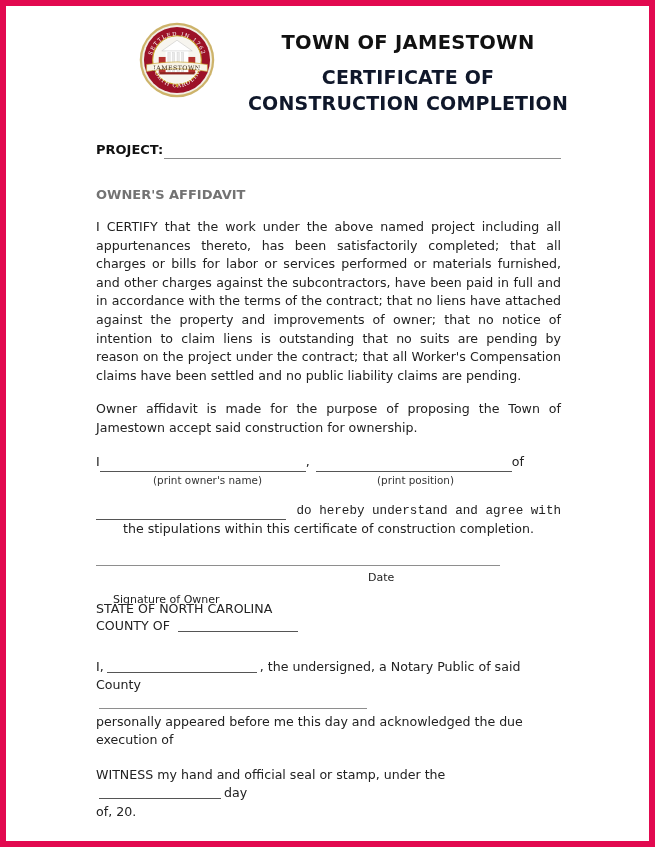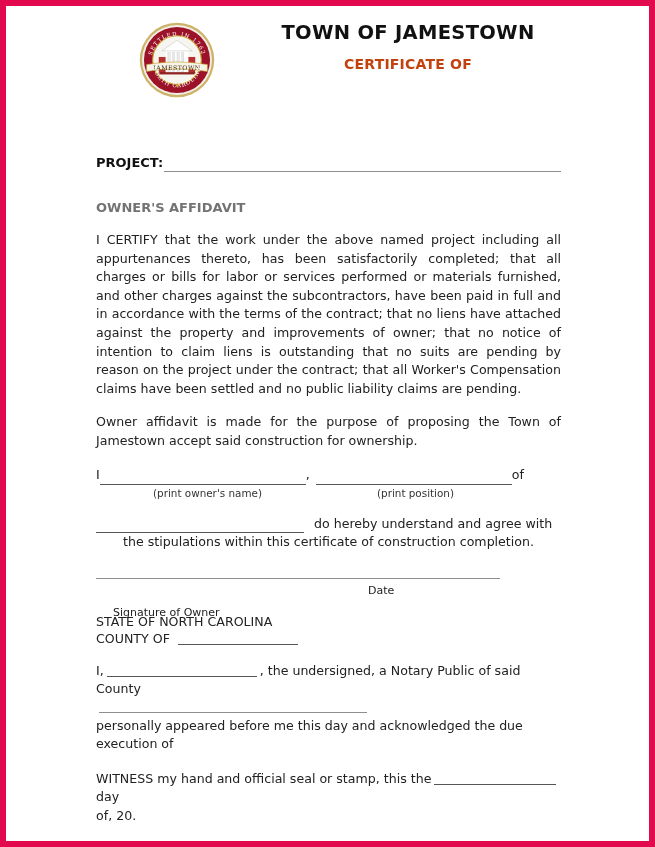--- a/index.html
+++ b/index.html
@@ -43,50 +43,50 @@
     top: 8px;
     width: 76px;
     height: 76px;
   }
   .seal-svg { display: block; width: 76px; height: 76px; }
 
   .titles {
     position: absolute;
     left: 145px;
     right: -14px;
-    top: 8px;
+    top: 18px;
     text-align: center;
   }
   .title-main {
     font-size: 19.5px;
     font-weight: bold;
     letter-spacing: 0.3px;
     line-height: 1.1;
     margin: 0 0 12px 0;
     color: #111111;
   }
   .title-sub {
-    font-size: 14px;
+    font-size: 19px;
     font-weight: bold;
     letter-spacing: 0.2px;
     line-height: 1.32;
     margin: 0;
-    color: #c2410c;
+    color: #0f172a;
   }
 
   
   .doc-body {
     font-size: 12.6px;
     line-height: 1.47;
     color: #222222;
   }
   .project-row {
     display: flex;
     align-items: flex-end;
-    margin-top: 35px;
+    margin-top: 22px;
     margin-bottom: 4px;
   }
   .project-label {
     font-size: 13px;
     font-weight: bold;
     white-space: nowrap;
     color: #111111;
   }
   .rule {
     flex: 1 1 auto;
@@ -137,21 +137,21 @@
   .hint {
     position: absolute;
     top: 0;
     font-size: 10.4px;
     white-space: nowrap;
   }
   .hint-owner { left: 57px; }
   .hint-position { left: 281px; }
   .hint-company { left: 36px; }
 
-  .company-row { margin-top: 16px; }
+  .company-row { margin-top: 16px; font-family: Liberation Mono, monospace; }
   .after-blank { padding-left: 10px; }
 
   .stip { margin-top: 14px; }
 
   
   .sig-block { margin-top: 26px; }
   .sig-line {
     border-bottom: 1px solid #8e8e8e;
     width: 404px;
     height: 1px;
@@ -171,21 +171,21 @@
   .county-blank {
     display: inline-block;
     width: 120px;
     border-bottom: 1px solid #555555;
     height: 13px;
     vertical-align: -2px;
     margin-left: 4px;
   }
 
   
-  .notary-para { margin-top: 14px; font-size: 12.6px; line-height: 1.46; }
+  .notary-para { margin-top: 23px; font-size: 12.6px; line-height: 1.46; }
   .nb-name {
     display: inline-block;
     width: 150px;
     border-bottom: 1px solid #555555;
     height: 12px;
     vertical-align: -2px;
     margin: 0 3px;
   }
   .nb-certify {
     display: inline-block;
@@ -245,20 +245,21 @@
           <text font-family="DejaVu Serif, serif" font-size="7.2" fill="#ffffff" letter-spacing="1.3">
             <textPath href="#arcBottom" startOffset="50%" text-anchor="middle">NORTH CAROLINA</textPath>
           </text>
           <circle cx="50" cy="84" r="1.6" fill="#c9a227"></circle>
         </svg>
       </div>
 
       <div class="titles">
         <div class="title-main">TOWN OF JAMESTOWN</div>
         <div class="title-sub">CERTIFICATE OF</div>
+        <div class="title-sub">CONSTRUCTION COMPLETION</div>
       </div>
 
     </div>
 
     <div class="doc-body">
 
       <div class="project-row">
         <span class="project-label">PROJECT:</span>
         <span class="rule"></span>
       </div>
@@ -305,20 +306,20 @@
       <div class="notary-para">
         <span>I,</span><span class="nb-name"></span><span>, the undersigned, a Notary Public of said County</span>
         <br>
         <span class="nb-certify"></span>
         <br>
         <span>personally appeared before me this day and acknowledged the due execution of</span>
         <br>
       </div>
 
       <div class="witness-para">
-        <span>WITNESS my hand and official seal or stamp, this the</span><span class="nb-day"></span><span>day</span>
+        <span>WITNESS my hand and official seal or stamp, under the</span><span class="nb-day"></span><span>day</span>
         <br>
         <span>of</span><span>, 20</span><span>.</span>
       </div>
 
     </div>
   </div>
 </div>
 
 </body></html>

